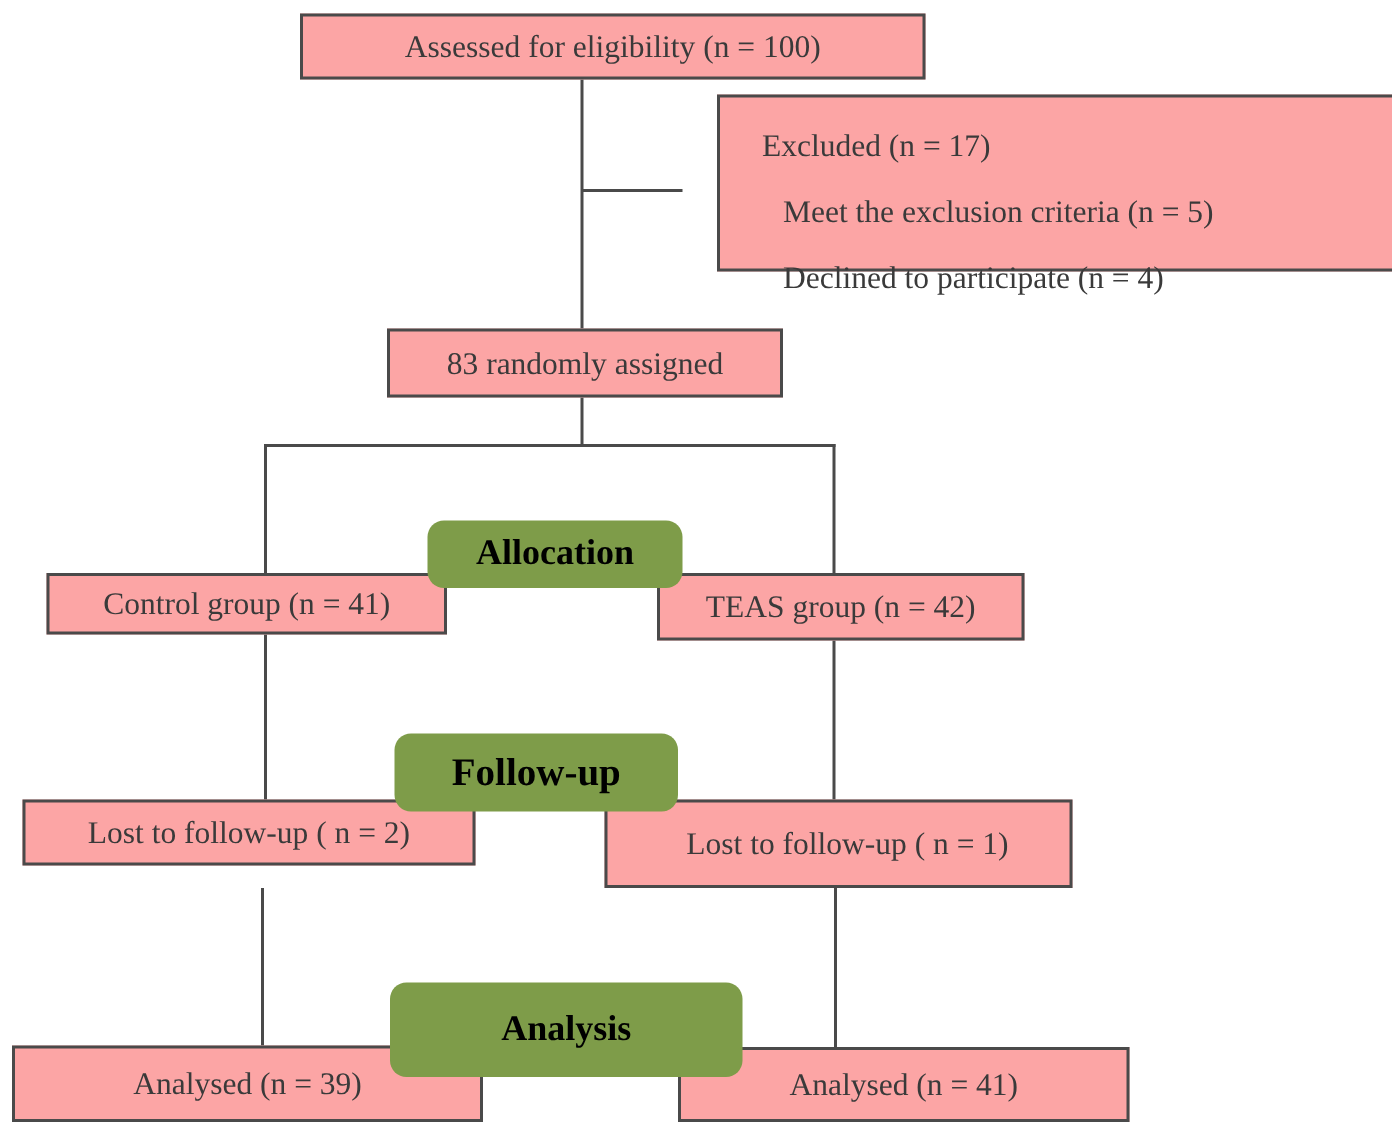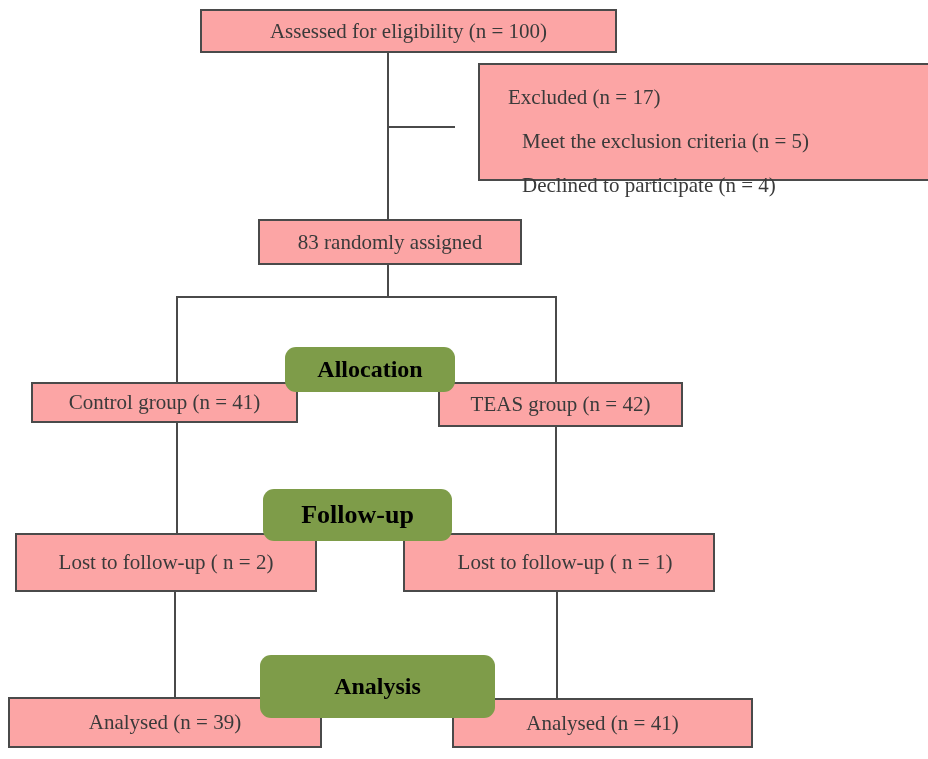--- a/index.html
+++ b/index.html
@@ -91,21 +91,21 @@
   </div>
 
   <div class="box" style="left:31px; top:382px; width:267px; height:41px;">
     <span>Control group (n = 41)</span>
   </div>
 
   <div class="box" style="left:438px; top:382px; width:245px; height:45px;">
     <span>TEAS group (n = 42)</span>
   </div>
 
-  <div class="box" style="left:15px; top:533px; width:302px; height:59px;">
+  <div class="box" style="left:15px; top:533px; width:302px; height:44px;">
     <span>Lost to follow-up ( n = 2)</span>
   </div>
 
   <div class="box" style="left:403px; top:533px; width:312px; height:59px;padding-left:12px;">
     <span>Lost to follow-up ( n = 1)</span>
   </div>
 
   <div class="box" style="left:8px; top:697px; width:314px; height:51px;">
     <span>Analysed (n = 39)</span>
   </div>

